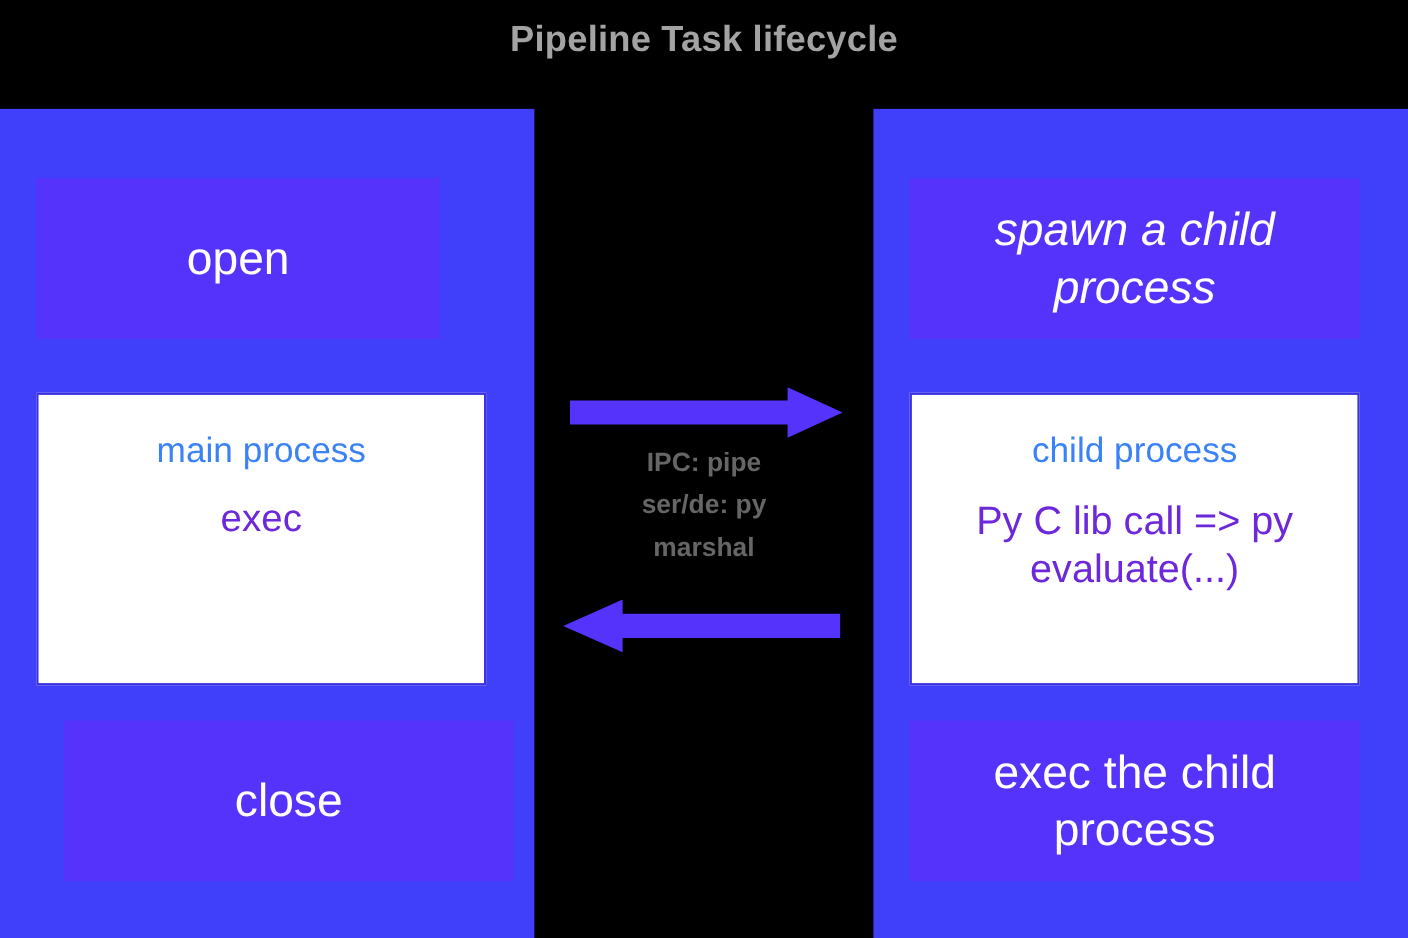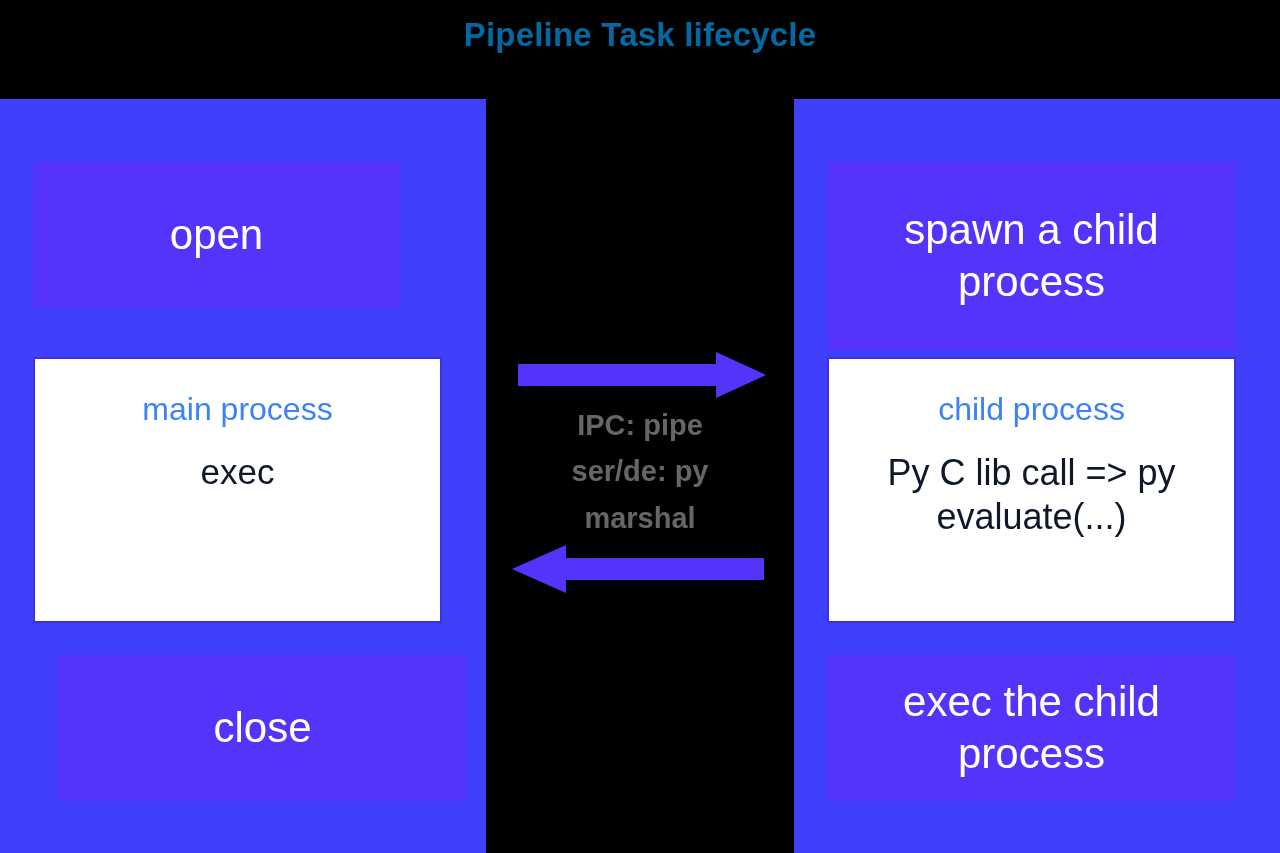--- a/index.html
+++ b/index.html
@@ -23,21 +23,21 @@
     width: 1280px;
     height: 99px;
     background: #000000;
     display: flex;
     align-items: center;
     justify-content: center;
   }
   #title-text {
     font-size: 33px;
     font-weight: bold;
-    color: #0369a1;
+    color: #a3a3a3;
     letter-spacing: 0.2px;
     line-height: 1;
     margin-top: -30px;
     white-space: nowrap;
   }
 
   
   .column {
     position: absolute;
     top: 99px;
@@ -65,21 +65,21 @@
     justify-content: center;
     text-align: center;
     color: #ffffff;
     font-size: 42px;
     line-height: 1.24;
     padding: 0 14px;
     box-sizing: border-box;
   }
   #box-open        { left: 33px;  top: 162px; width: 367px; height: 146px; }
   #box-close       { left: 33px;  top: 655px; width: 409px; height: 146px; margin-left: 25px; }
-  #box-spawn       { left: 827px; top: 162px; width: 409px; height: 188px; }
+  #box-spawn       { left: 827px; top: 162px; width: 409px; height: 146px; font-style: italic; }
   #box-clear       { left: 827px; top: 655px; width: 409px; height: 146px; }
 
   
   .process-box {
     position: absolute;
     background: #ffffff;
     border: 2px solid #3a32e0;
     box-sizing: border-box;
     display: flex;
     flex-direction: column;
@@ -91,21 +91,21 @@
 
   .process-caption {
     font-size: 32px;
     color: #3b82f6;
     line-height: 1.25;
     text-align: center;
   }
   .process-body {
     margin-top: 22px;
     font-size: 35px;
-    color: #0f172a;
+    color: #6d28d9;
     line-height: 1.22;
     text-align: center;
     padding: 0 10px;
   }
   #child-body { font-size: 36px; }
 
   
   .arrow {
     position: absolute;
   }
@@ -113,21 +113,21 @@
   #arrow-left  { left: 512px; top: 545px; width: 252px; height: 48px; }
 
   
   #ipc-label {
     position: absolute;
     left: 486px;
     top: 402px;
     width: 308px;
     text-align: center;
     color: #666666;
-    font-size: 29px;
+    font-size: 24px;
     font-weight: bold;
     line-height: 1.6;
   }
   #ipc-label div { white-space: nowrap; }
 </style>
 </head>
 <body>
 
 <div id="stage">
 

